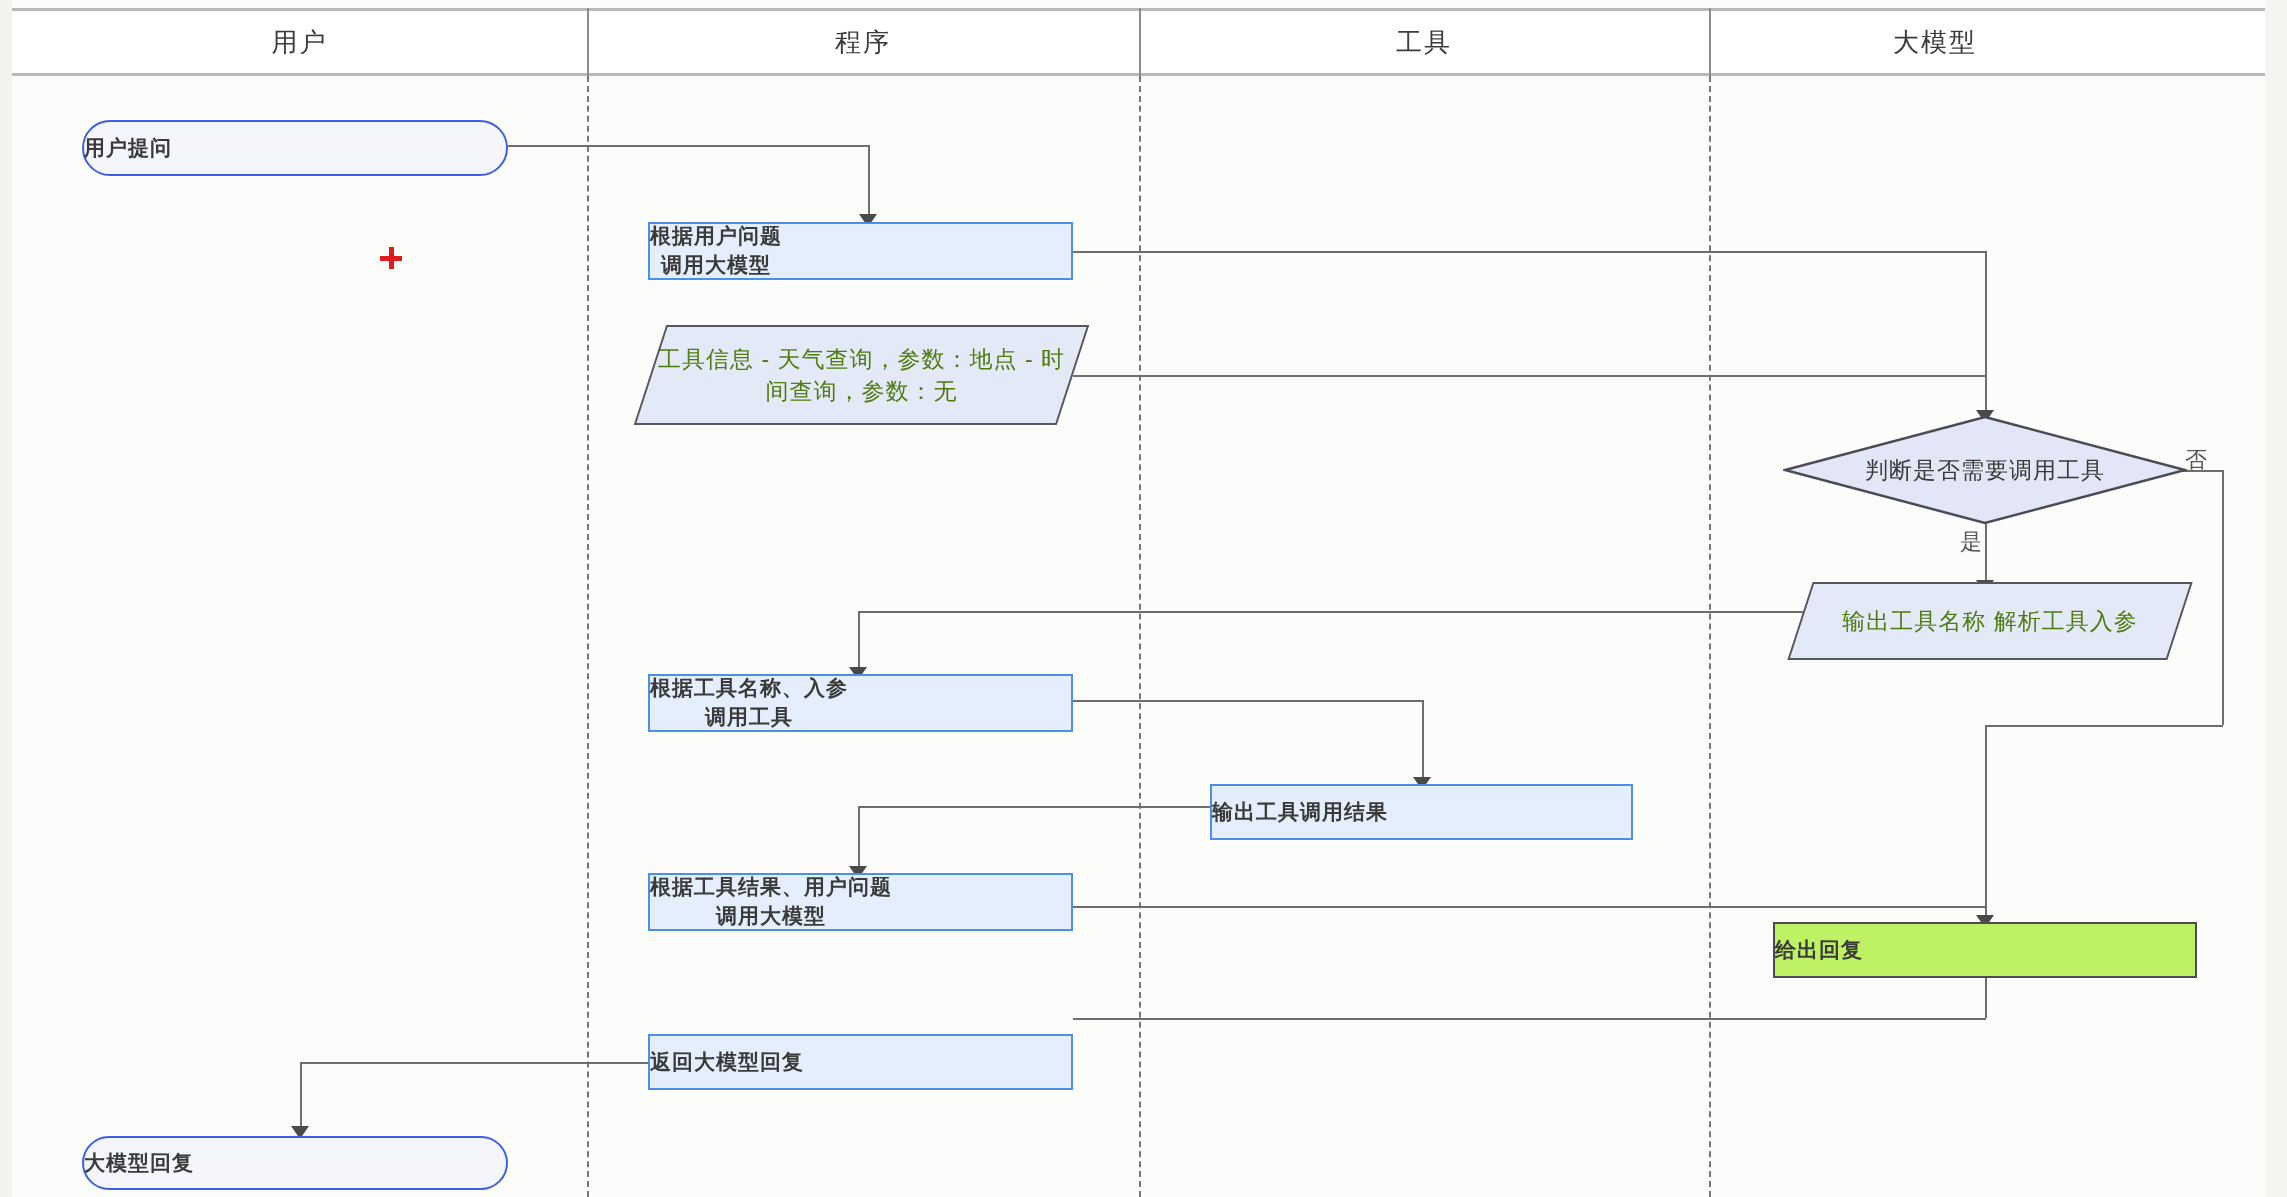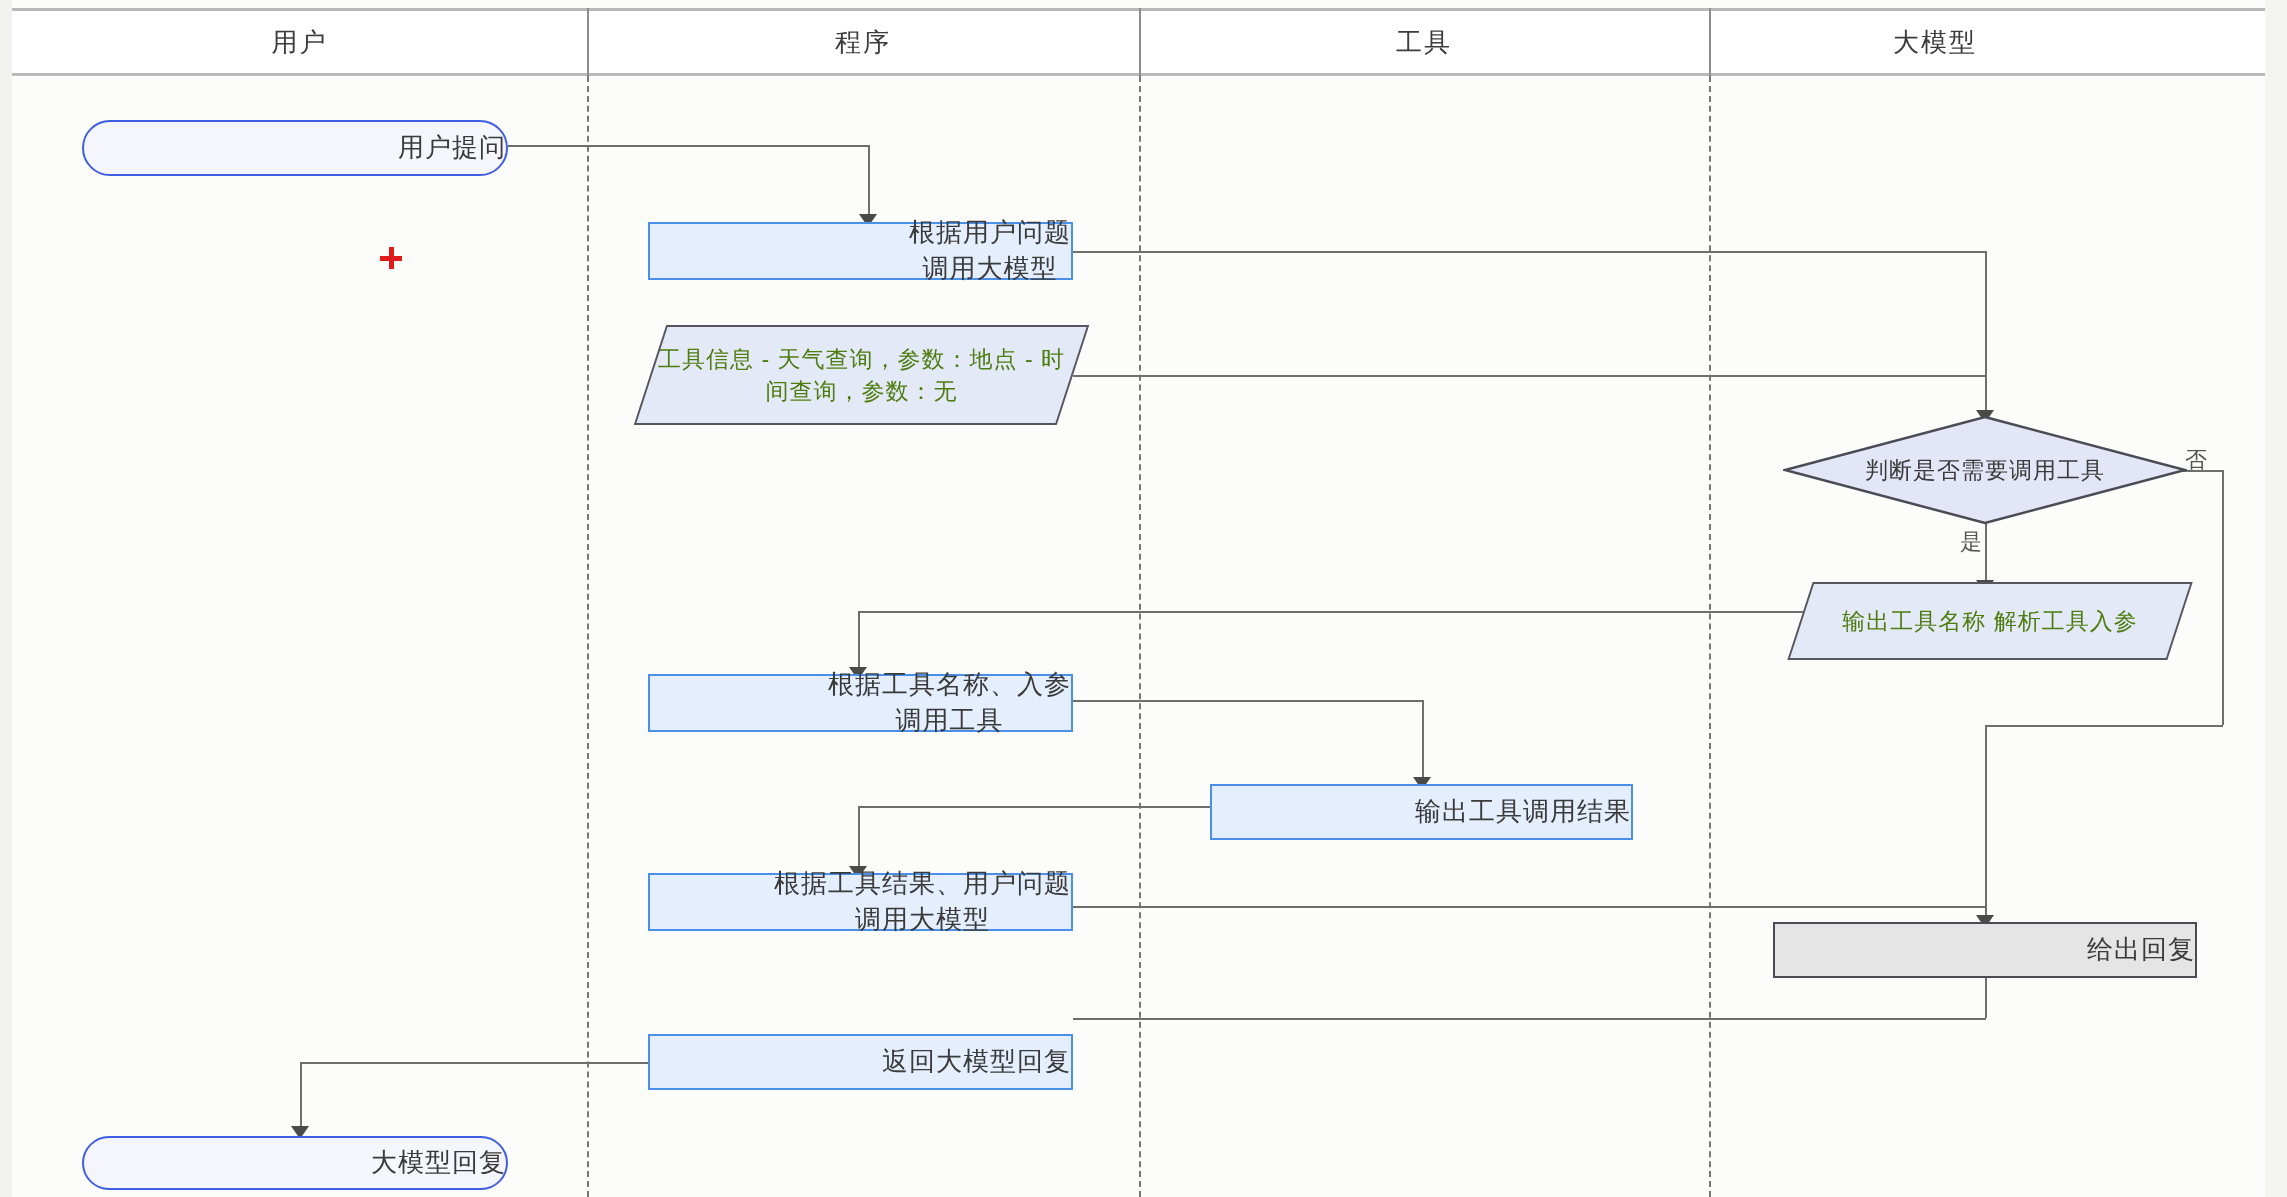--- a/index.html
+++ b/index.html
@@ -24,26 +24,26 @@
   }
   .lane-head{
     position:absolute;top:8px;height:68px;display:flex;align-items:center;
     justify-content:center;font-size:26px;color:#3c3c3c;letter-spacing:2px;
   }
   .lane-vline-head{position:absolute;top:8px;height:68px;width:0;border-left:2px solid #8d8d8d;}
   .lane-vline{position:absolute;top:76px;bottom:0;width:0;border-left:2px dashed #777;}
 
   
   .node{position:absolute;box-sizing:border-box;display:flex;align-items:center;
-        justify-content:flex-end;text-align:center;line-height:1.38;
-        font-size:26px;color:#3a3a3a;letter-spacing:1px;}
+        justify-content:flex-start;text-align:center;line-height:1.38;
+        font-size:21px;color:#3a3a3a;letter-spacing:1px;font-weight:bold;}
   .node span{display:block;}
 
   .rect-blue{background:#e4eefc;border:2px solid #4a90e8;}
-  .rect-gray{background:#e5e5e5;border:2px solid #4b4b55;}
+  .rect-gray{background:#bef264;border:2px solid #4b4b55;}
   .pill{background:#f4f6fb;border:2.5px solid #3f5fe0;border-radius:999px;}
 
   .para{position:absolute;box-sizing:border-box;}
   .para .skewbox{position:absolute;inset:0;background:#e4e9f7;border:2px solid #56565f;
         transform:skewX(-18deg);}
   .para .txt{position:absolute;inset:0;display:flex;align-items:center;justify-content:center;
         text-align:center;font-size:23px;color:#4d7c0f;line-height:1.4;letter-spacing:1px;}
 
   .diamond{position:absolute;}
   .diamond .dshape{position:absolute;inset:0;}

